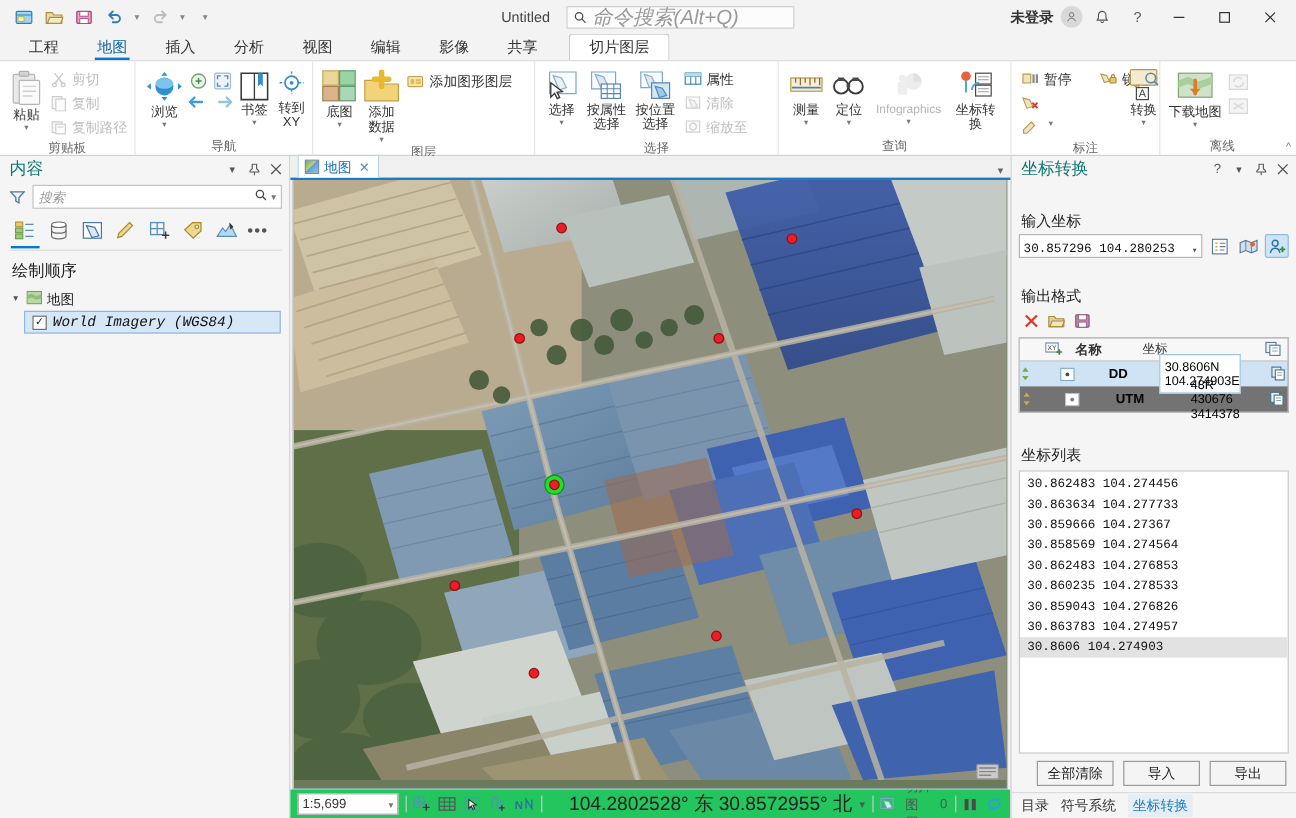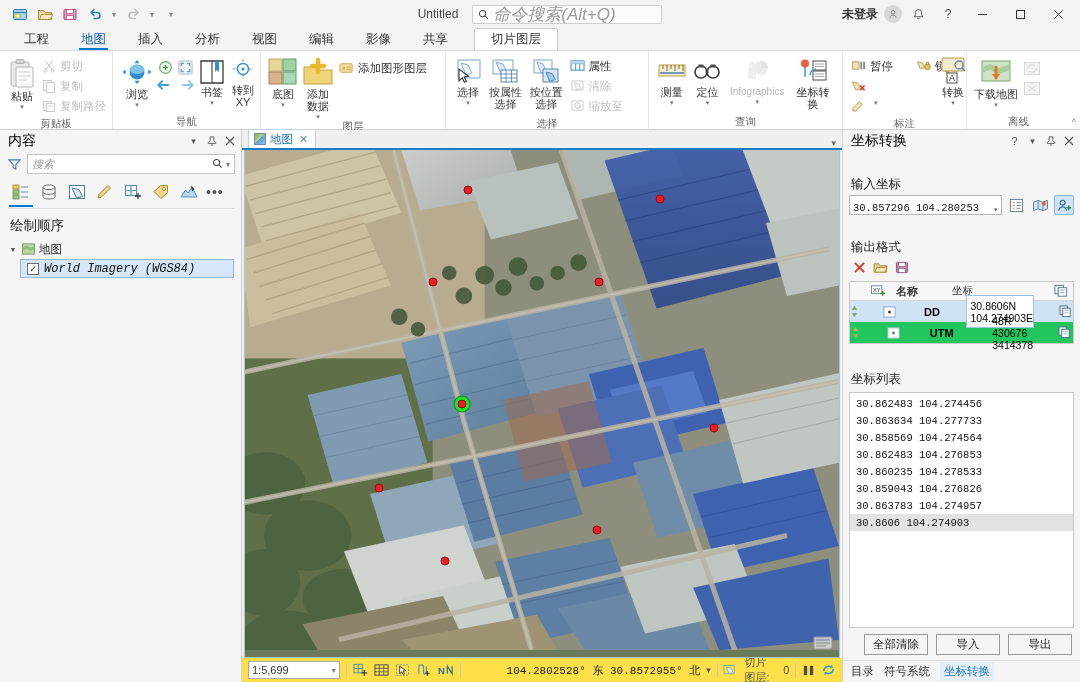--- a/index.html
+++ b/index.html
@@ -83,21 +83,21 @@
   .small-btn .lbl.dim { color: #bdbdbd; }
   .ico { display:flex; align-items:center; justify-content:center; }
   .collapse-ribbon { position: absolute; right: 4px; bottom: 2px; color: #777; font-size: 9px; }
 
   
   .main { flex: 1; display: flex; min-height: 0; background: #f0f0f0; }
 
   
   .panel-left { width: 242px; background: #f5f5f5; border-right: 1px solid #cfcfcf; display: flex; flex-direction: column; }
   .panel-head { height: 22px; display: flex; align-items: center; padding: 0 4px 0 8px; }
-  .panel-title { font-size: 14px; color: #000000; font-weight: normal; font-family: Liberation Serif, serif; }
+  .panel-title { font-size: 14px; color: #0f766e; font-weight: normal; font-family: Liberation Serif, serif; }
   .panel-head-ctrls { margin-left: auto; display: flex; align-items: center; gap: 3px; color: #555; }
   .panel-head-ctrls > span { width: 15px; height: 16px; display:flex; align-items:center; justify-content:center; font-size:11px; }
   .search-row { height: 24px; display: flex; align-items: center; gap: 5px; padding: 0 6px; }
   .filter-ico { width: 16px; display: flex; justify-content: center; color: #4a77a8; }
   .search-inp {
     flex: 1; height: 20px; border: 1px solid #c2c2c2; background: #fff; display: flex; align-items: center;
     padding: 0 4px; gap: 3px;
   }
   .search-inp .ph { flex:1; color: #9a9a9a; font-size: 11px; font-style: italic; }
   .search-inp .mg { color: #555; font-size: 11px; }
@@ -124,44 +124,44 @@
   .view-tabs { height: 20px; display: flex; align-items: flex-end; background: #f0f0f0; border-bottom: 2px solid #1a7dc4; padding-left: 6px; position: relative; }
   .vtab { height: 19px; display:flex; align-items:center; gap:4px; padding: 0 7px 0 5px; background:#ffffff; border:1px solid #bcd4e8; border-bottom:none; font-size:11.5px; color:#1a6fb5; }
   .vtab .vico { width:12px; height:12px; background:linear-gradient(135deg,#7fae4e 0%,#b9d18e 45%,#5f9fd6 46%,#8fc0e8 100%); border:1px solid #6d8fa8; }
   .vtab .vclose { color:#5b8db8; font-size:11px; margin-left:2px; }
   .view-tabs .vmenu { margin-left:auto; color:#666; font-size:9px; padding-right:6px; }
   .map-wrap { flex: 1; position: relative; min-height: 0; background:#6b7a5a; overflow:hidden; border:1px solid #aac4dc; border-top:none; margin:0 2px; }
   .map-canvas { position:absolute; inset:0; }
   .marker { position:absolute; width:9px; height:9px; border-radius:50%; background:#ee1c25; border:1px solid #8e0f14; transform:translate(-50%,-50%); }
   .marker.sel { width:9px; height:9px; box-shadow: 0 0 0 3px #22e02a, 0 0 0 4px #0f8f14; }
   .map-overlay-ico { position:absolute; right:6px; bottom:6px; width:20px; height:16px; opacity:.85; }
-  .statusbar { height: 24px; display:flex; align-items:center; gap:6px; padding: 0 6px; background:#fde047; font-size: 11px; color:#333; flex:none; }
+  .statusbar { height: 24px; display:flex; align-items:center; gap:6px; padding: 0 6px; background:#22c55e; font-size: 11px; color:#333; flex:none; }
   .scale-box { width: 108px; height: 18px; border:1px solid #a8a8a8; background:#fff; display:flex; align-items:center; padding:0 3px; font-size:11px; }
   .scale-box .sval { flex:1; }
   .scale-box .sv { color:#777; font-size:8px; }
   .sb-sep { width:1px; height:14px; background:#c8c8c8; }
   .sb-ico { width:17px; height:17px; display:flex; align-items:center; justify-content:center; }
-  .sb-coords { flex: 0 0 auto; margin-left: 40px; font-size: 11px; color:#222; white-space:nowrap;font-family:Liberation Mono, monospace; }
+  .sb-coords { flex: 0 0 auto; margin-left: 16px; font-size: 16px; color:#222; white-space:nowrap; }
   .sb-right { margin-left:auto; display:flex; align-items:center; gap:6px; }
   .sb-sel { color:#555; font-size:11px; }
 
   
   .panel-right { width: 238px; background:#f5f5f5; border-left:1px solid #cfcfcf; display:flex; flex-direction:column; }
   .pr-section-label { font-size: 12.5px; color:#222; padding: 4px 0 2px 8px; margin-top: 20px; }
   .pr-input-row { display:flex; align-items:center; gap:4px; padding: 0 6px; }
   .combo {
     flex:1; height:20px; border:1px solid #b6b6b6; background:#fff; display:flex; align-items:flex-end; padding:0 3px;
     font-family:"Liberation Mono","DejaVu Sans Mono",monospace; font-size:10.5px; color:#111;
   }
   .combo .cval { flex:1; }
   .combo .carr { color:#555; font-size:8px; }
   .pr-ico-btn { width:20px; height:20px; display:flex; align-items:center; justify-content:center; border-radius:2px; }
   .pr-ico-btn.on { background:#cfe5f7; border:1px solid #8fbadf; }
   .pr-mini-toolbar { display:flex; align-items:center; gap:7px; padding: 3px 0 3px 10px; }
-  .grid-tbl { margin: 1px 6px 0 6px; border:1px solid #c8c8c8; background:#22c55e; }
+  .grid-tbl { margin: 1px 6px 0 6px; border:1px solid #c8c8c8; background:#737373; }
   .gt-head { display:flex; height:19px; background:#f7f7f7; border-bottom:1px solid #d5d5d5; font-size:11px; color:#333; align-items:center; }
   .gt-head > div { display:flex; align-items:center; justify-content:flex-start; padding-left:4px; height:100%; }
   .gt-row { display:flex; height:21px; align-items:center; font-size:11px;gap:24px; }
   .gt-row.sel { background:#cfe3f5; }
   .gt-row > div { display:flex; align-items:center; padding-left:4px; height:100%; }
   .c-a { width:16px; justify-content:center !important; padding-left:0 !important; }
   .c-b { width:26px; justify-content:center !important; padding-left:0 !important; }
   .c-c { width:56px; font-weight:bold; }
   .c-d { flex:1; font-size:10.5px; }
   .c-e { width:24px; justify-content:center !important; padding-left:0 !important; }
@@ -1155,20 +1155,21 @@
                 <path d="M5.8 6h4.4M5.8 8.4h4.4" stroke="#7fa8c9" stroke-width=".9"></path>
               </svg>
           </div>
         </div>
       </div>
 
       <div class="pr-section-label" style="padding-top:7px">坐标列表</div>
       <div class="listbox">
         <div class="lb-item">30.862483  104.274456</div>
         <div class="lb-item">30.863634  104.277733</div>
+        <div class="lb-item">30.859666  104.27367</div>
         <div class="lb-item">30.858569  104.274564</div>
         <div class="lb-item">30.862483  104.276853</div>
         <div class="lb-item">30.860235  104.278533</div>
         <div class="lb-item">30.859043  104.276826</div>
         <div class="lb-item">30.863783  104.274957</div>
         <div class="lb-item sel">30.8606  104.274903</div>
       </div>
 
       <div class="pr-btn-row">
         <div class="pbtn">全部清除</div>

